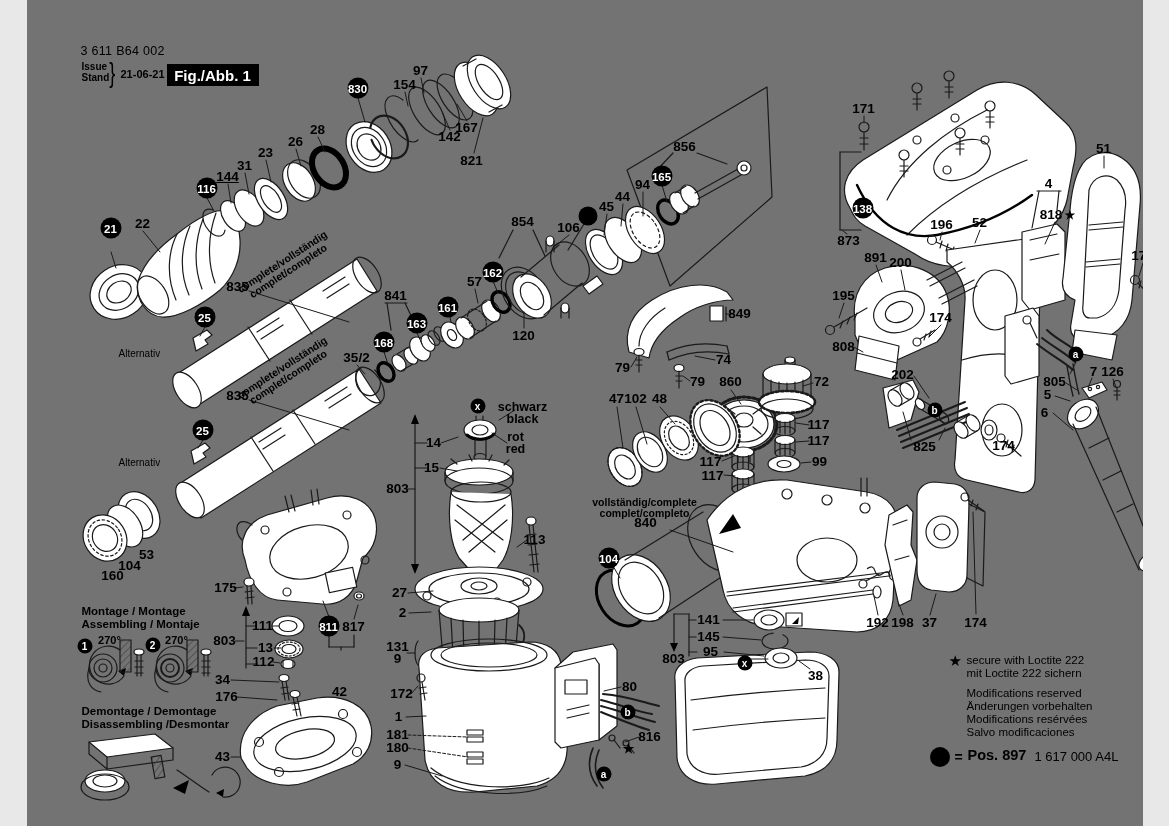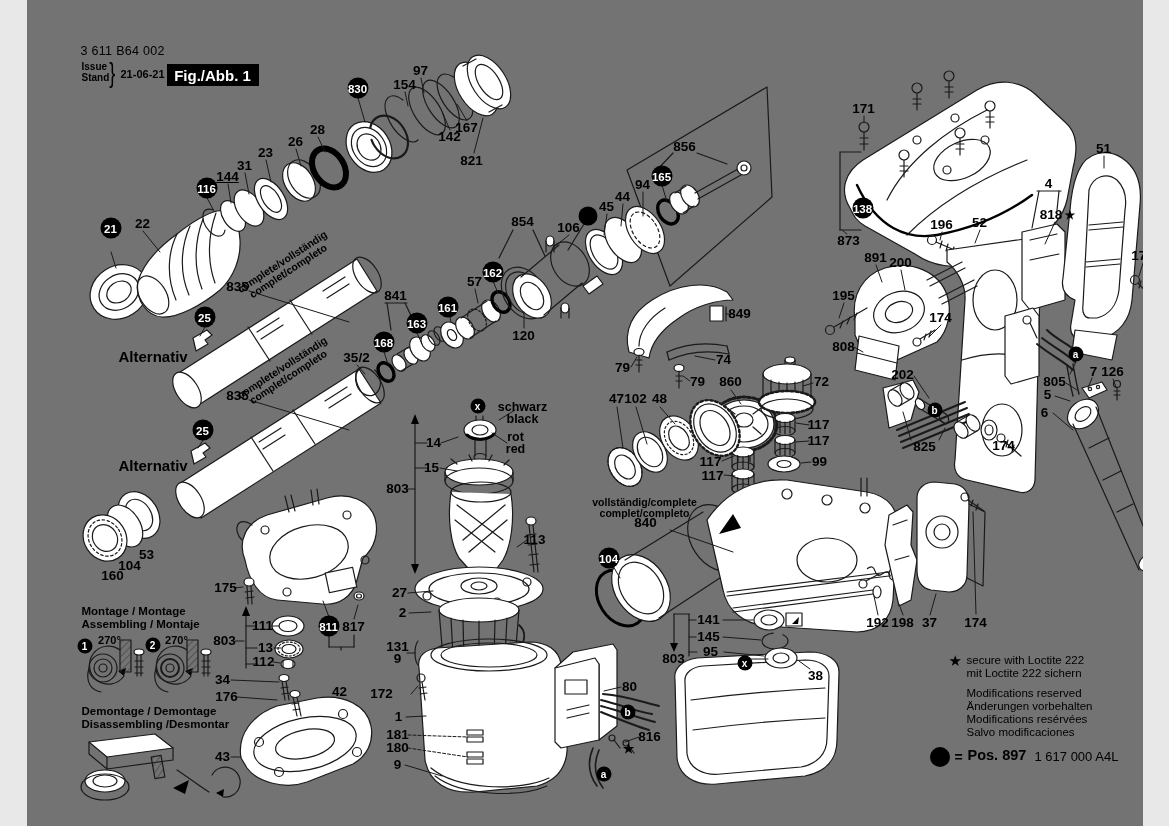--- a/index.html
+++ b/index.html
@@ -17,21 +17,21 @@
          align-items:center;justify-content:center;white-space:nowrap}
   .badge.letter{width:15px;height:15px;font-size:10px}
   .dotmark{position:absolute;transform:translate(-50%,-50%);width:19px;height:19px;
            border-radius:50%;background:#000}
   .pn{position:absolute;left:54px;top:44px;font-size:12.5px;letter-spacing:.3px}
   .issue{position:absolute;left:55px;top:61px;font-size:10px;font-weight:bold;line-height:11px}
   .brace{position:absolute;left:81px;top:58px;font-size:26px;font-weight:400;transform:scale(.7,1.05)}
   .date{position:absolute;left:94px;top:68px;font-size:11px;font-weight:bold}
   .figbox{position:absolute;left:140px;top:64px;width:92px;height:22px;background:#000;color:#fff;
           font-size:15px;font-weight:bold;display:flex;align-items:center;justify-content:center}
-  .alternativ{position:absolute;font-size:15px;font-weight:bold}
+  .alternativ{position:absolute;font-size:10px;font-weight:normal}
   .rot-note{position:absolute;transform:translate(-50%,-50%) rotate(-33deg);font-size:10.5px;
             font-weight:bold;text-align:center;line-height:10.5px;white-space:nowrap}
   .center-note{position:absolute;transform:translate(-50%,-50%);font-size:10.5px;font-weight:bold;
                text-align:center;line-height:10.5px;white-space:nowrap}
   .color-note{position:absolute;transform:translate(-50%,-50%);font-size:12.5px;font-weight:bold;
               text-align:center;line-height:12px;white-space:nowrap}
   .legend-head{position:absolute;font-size:11.5px;font-weight:bold;line-height:13px;white-space:nowrap}
   .note-lines{position:absolute;font-size:11.5px;line-height:13px;white-space:nowrap}
   .note-star{position:absolute;font-size:15px}
   .posdot{position:absolute;width:20px;height:20px;border-radius:50%;background:#000}
@@ -989,21 +989,21 @@
         <div class="lbl" style="left: 949px; top: 623px;">174</div>
         <div class="badge letter" style="left: 451px; top: 406px;">x</div>
         <div class="lbl" style="left: 407px; top: 443px;">14</div>
         <div class="lbl" style="left: 405px; top: 468px;">15</div>
         <div class="lbl" style="left: 371px; top: 489px;">803</div>
         <div class="lbl" style="left: 508px; top: 540px;">113</div>
         <div class="lbl" style="left: 373px; top: 593px;">27</div>
         <div class="lbl" style="left: 376px; top: 613px;">2</div>
         <div class="lbl" style="left: 371px; top: 647px;">131</div>
         <div class="lbl" style="left: 371px; top: 659px;">9</div>
-        <div class="lbl" style="left: 355px; top: 694px; text-align: center;">172</div>
+        <div class="lbl" style="left: 375px; top: 694px; text-align: center;">172</div>
         <div class="lbl" style="left: 372px; top: 717px;">1</div>
         <div class="lbl" style="left: 371px; top: 735px;">181</div>
         <div class="lbl" style="left: 371px; top: 748px;">180</div>
         <div class="lbl" style="left: 371px; top: 765px;">9</div>
         <div class="lbl" style="left: 603px; top: 687px;">80</div>
         <div class="badge letter" style="left: 601px; top: 712px;">b</div>
         <div class="lbl" style="left: 623px; top: 737px;">816</div>
         <div class="lbl star-glyph" style="left: 602px; top: 749px;">★</div>
         <div class="badge letter" style="left: 577px; top: 774px;">a</div>
         <div class="lbl" style="left: 199px; top: 588px;">175</div>

